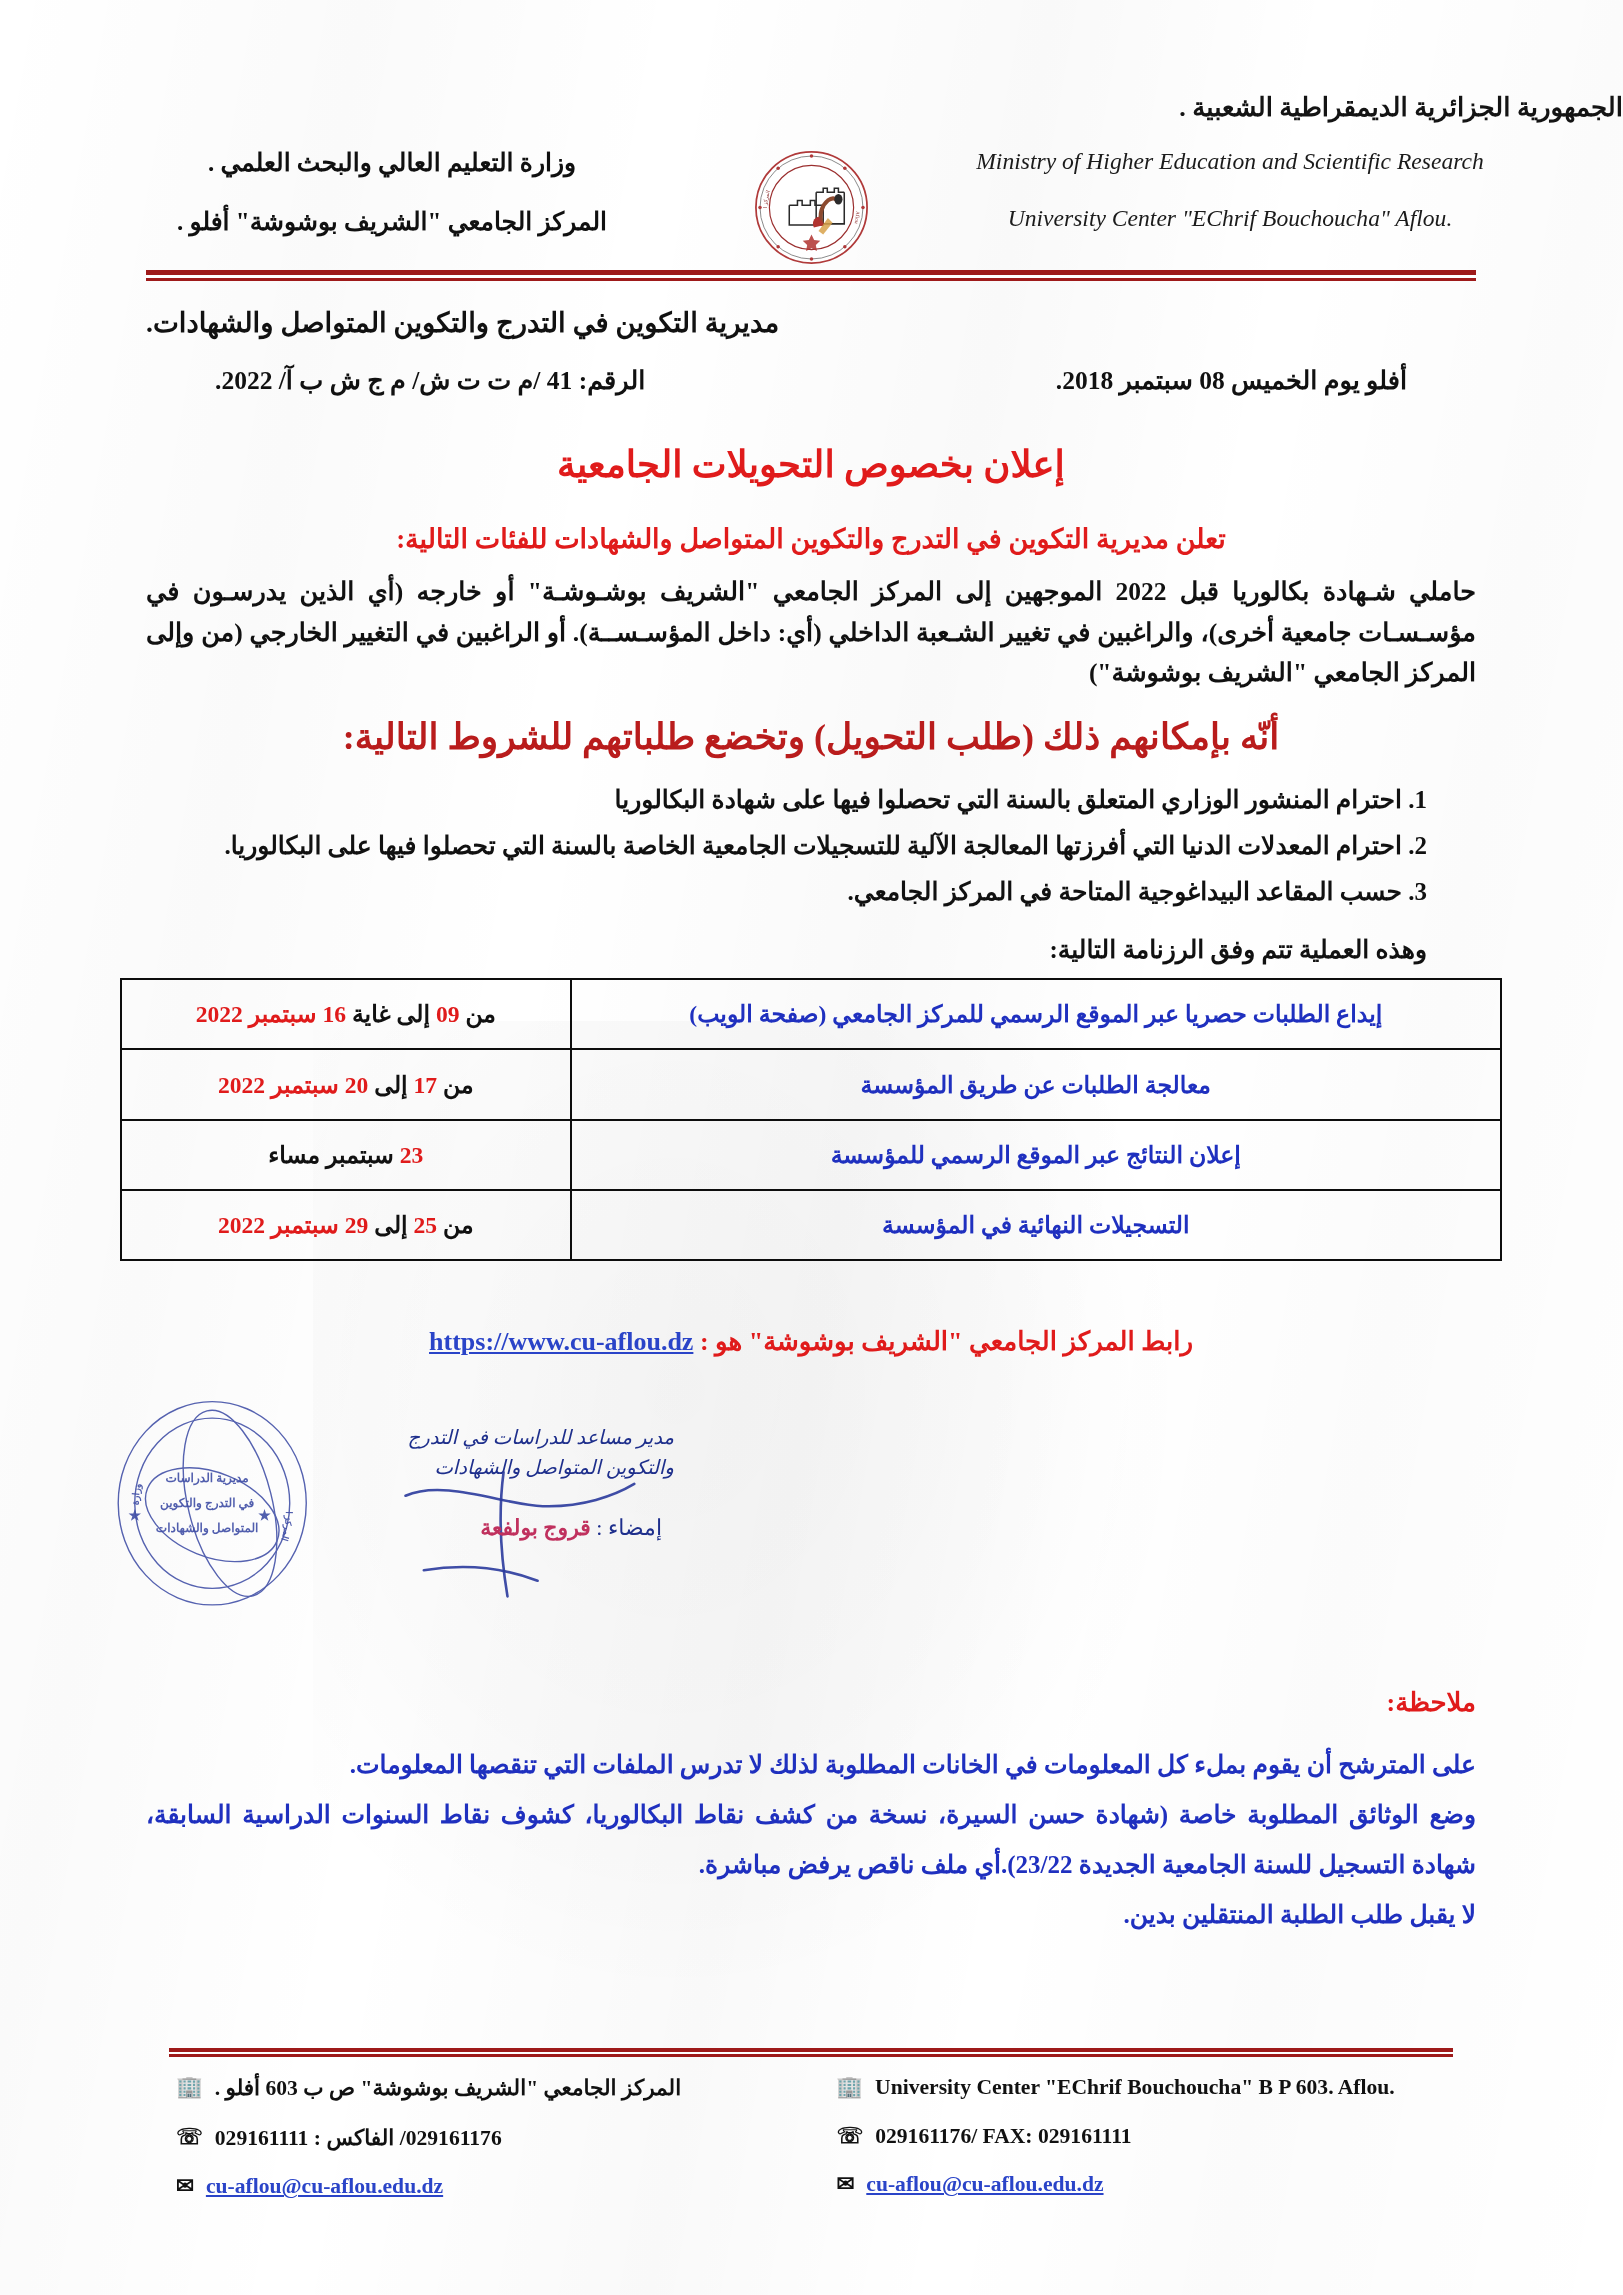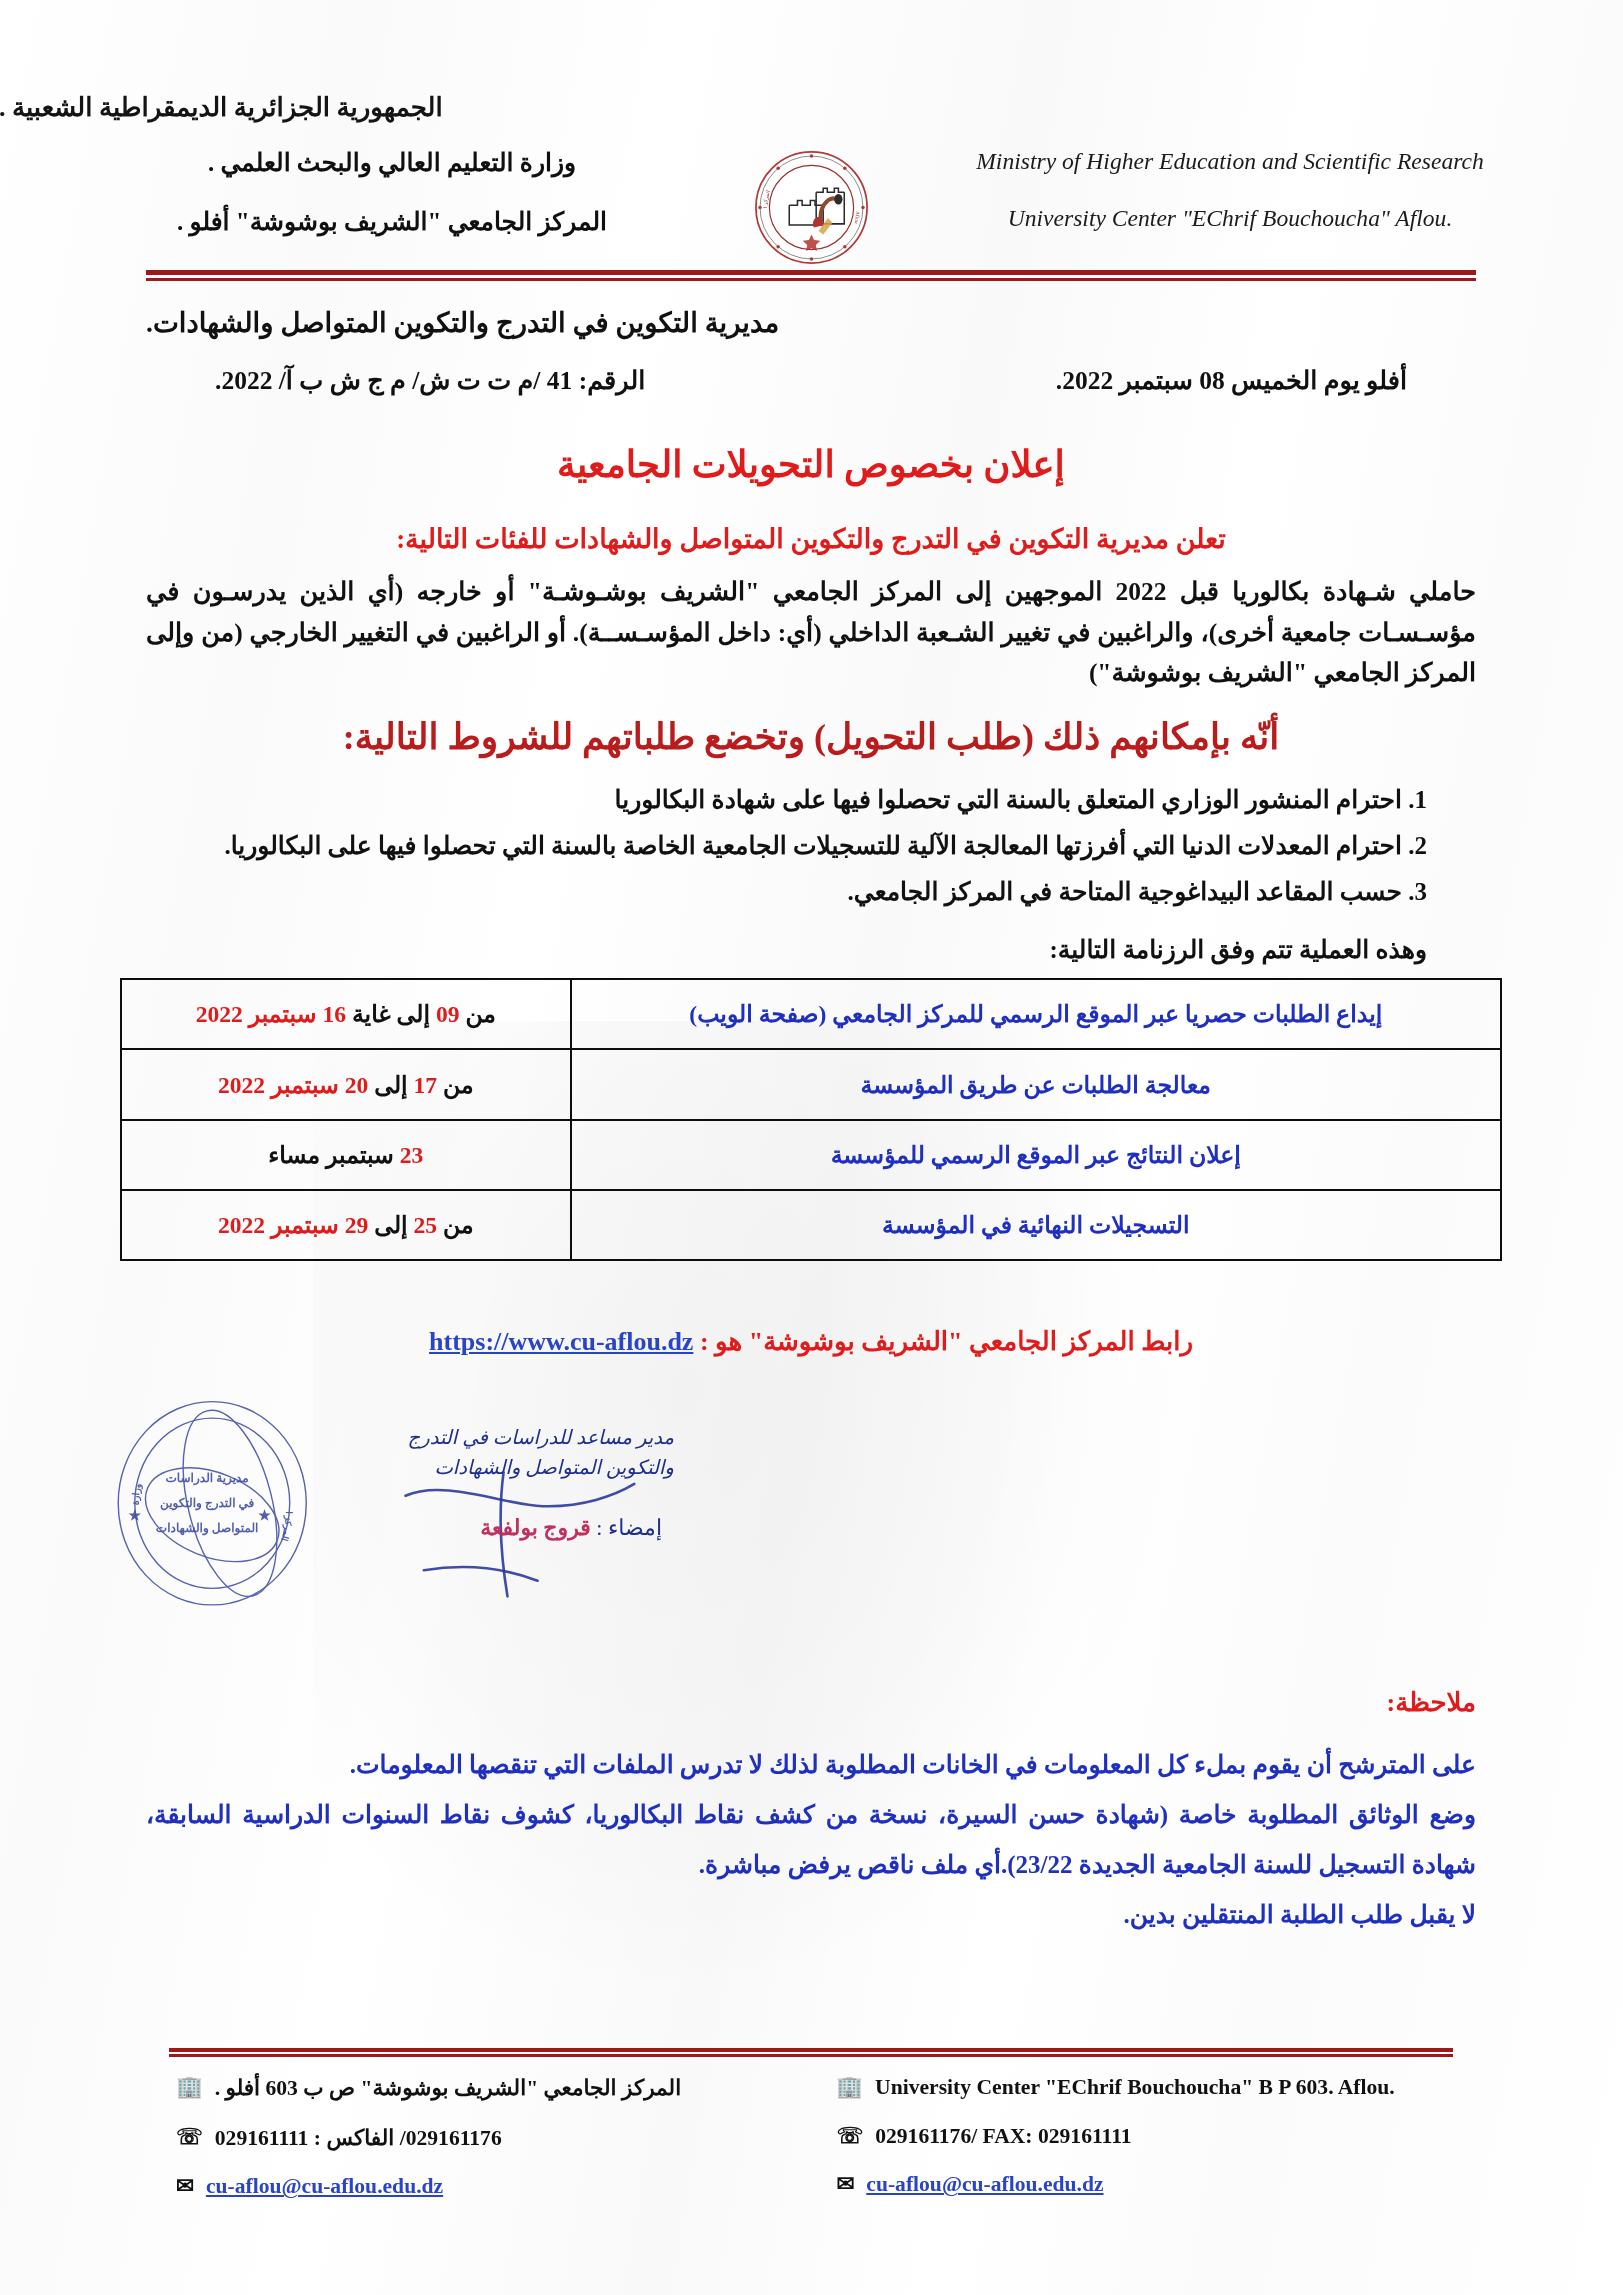--- a/index.html
+++ b/index.html
@@ -30,21 +30,21 @@
     position:absolute;
     left:314px; top:1021px; width:864px; height:969px;
     background:radial-gradient(ellipse at 42% 38%, rgba(0,0,0,0.035) 0%, rgba(0,0,0,0.020) 45%, rgba(0,0,0,0.0) 72%);
     pointer-events:none; z-index:1;
   }
 
   .content { position:relative; z-index:3; }
 
   
   .nat-line {
-    text-align:left;
+    text-align:right;
     font-family:"Liberation Serif", serif;
     font-weight:bold;
     font-size:26px;
     color:#141414;
     padding-top:92px;
     letter-spacing:0.7px;
   }
 
   .hdr-grid {
     display:flex;
@@ -349,21 +349,21 @@
 
     <div class="rule-block">
       <div class="rule-thick"></div>
       <div class="rule-gap"></div>
       <div class="rule-thin"></div>
     </div>
 
     <div class="directorate">مديرية التكوين في التدرج والتكوين المتواصل والشهادات.</div>
 
     <div class="ref-row">
-      <div class="place">أفلو يوم الخميس 08 سبتمبر 2022.</div>
+      <div class="place">أفلو يوم الخميس 08 سبتمبر 2018.</div>
       <div>الرقم: 41 /م ت ت ش/ م ج ش ب آ/ 2022.</div>
     </div>
 
     <div class="main-title">إعلان بخصوص التحويلات الجامعية</div>
 
     <div class="red-lead">تعلن مديرية التكوين في التدرج والتكوين المتواصل والشهادات للفئات التالية:</div>
     <div class="para">حاملي شـهادة بكالوريا قبل 2022 الموجهين إلى المركز الجامعي "الشريف بوشـوشـة" أو خارجه (أي الذين يدرسـون في مؤسـسـات جامعية أخرى)، والراغبين في تغيير الشـعبة الداخلي (أي: داخل المؤسـســة). أو الراغبين في التغيير الخارجي (من وإلى المركز الجامعي "الشريف بوشوشة")</div>
     <div class="red-lead2">أنّه بإمكانهم ذلك (طلب التحويل) وتخضع طلباتهم للشروط التالية:</div>
 
     <div class="cond-list">

